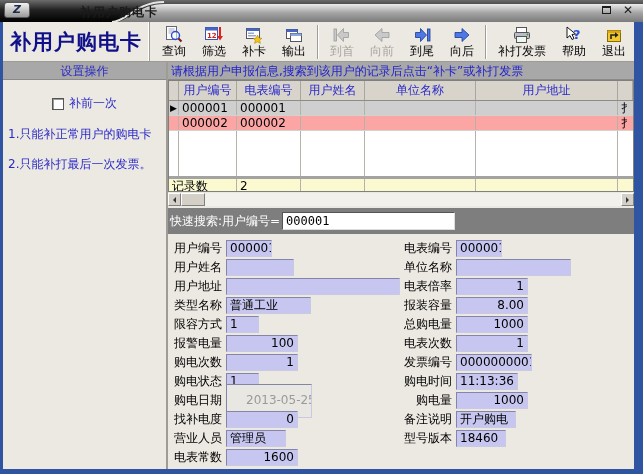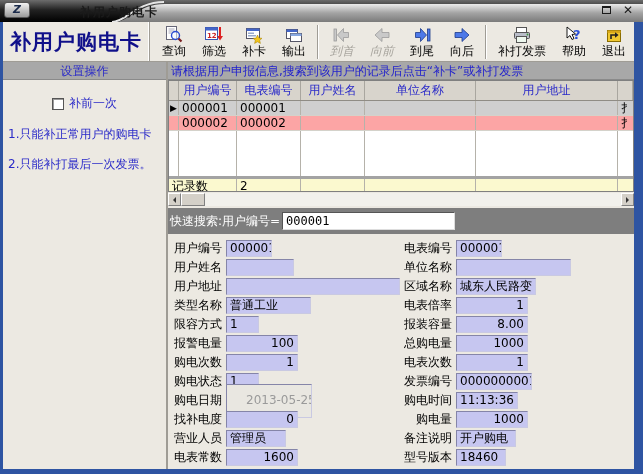--- a/index.html
+++ b/index.html
@@ -21,21 +21,21 @@
   
   .toolbar { height:40px; background:#ece9e2; border-bottom:1px solid #9f9c95; display:flex; align-items:stretch; }
   .page-title-panel { width:172px; display:flex; align-items:center; justify-content:center;
                       border-right:1px solid #9f9c95; box-shadow:inset -1px 0 0 #ffffff; }
   .page-title { font-size:21px; font-weight:bold; color:#10108a; letter-spacing:1px; white-space:nowrap; }
   .tbuttons { display:flex; align-items:center; padding-left:4px; }
   .tbtn { width:40px; height:38px; display:flex; flex-direction:column; align-items:center; justify-content:center; gap:0; cursor:default; }
   .tbtn.wide { width:64px; }
   .ticon { height:19px; display:flex; align-items:center; justify-content:center; }
   .tlabel { font-size:12px; color:#000; line-height:13px; white-space:nowrap; }
-  .tbtn.disabled .tlabel { color:#a7a49d;font-style:italic; }
+  .tbtn.disabled .tlabel { color:#a7a49d; }
   .tsep { width:2px; height:34px; margin:0 3px; border-left:1px solid #9f9c95; border-right:1px solid #ffffff; }
   
   .body { display:flex; height:407px; }
   .sidebar { width:174px; border-right:2px solid #9f9c95; background:#ece9e2; }
   .sidebar-header { height:18px; background:#a8a8a8; border-bottom:1px solid #8a8a8a; color:#2929c8;
                     font-size:12px; text-align:center; line-height:18px; }
   .chk-row { display:flex; align-items:center; justify-content:center; margin-top:15px; gap:5px;text-align:right; }
   .checkbox { width:12px; height:12px; background:#fff; border:1px solid #555;
               box-shadow:inset 1px 1px 0 #9a9a9a; }
   .chk-label { font-size:12px; color:#2929c8; }
@@ -385,24 +385,20 @@
         <div class="fcol rightcol">
           <div class="frow">
               <span class="flabel">电表编号</span>
               <span class="ffield" style="width:46px">000001</span>
             </div>
           <div class="frow">
               <span class="flabel">单位名称</span>
               <span class="ffield" style="width:115px"></span>
             </div>
           <div class="frow">
-              <span class="flabel">区域名称</span>
-              <span class="ffield" style="width:80px">城东人民路变</span>
-            </div>
-          <div class="frow">
               <span class="flabel">电表倍率</span>
               <span class="ffield num" style="width:72px">1</span>
             </div>
           <div class="frow">
               <span class="flabel">报装容量</span>
               <span class="ffield num" style="width:72px">8.00</span>
             </div>
           <div class="frow">
               <span class="flabel">总购电量</span>
               <span class="ffield num" style="width:72px">1000</span>

